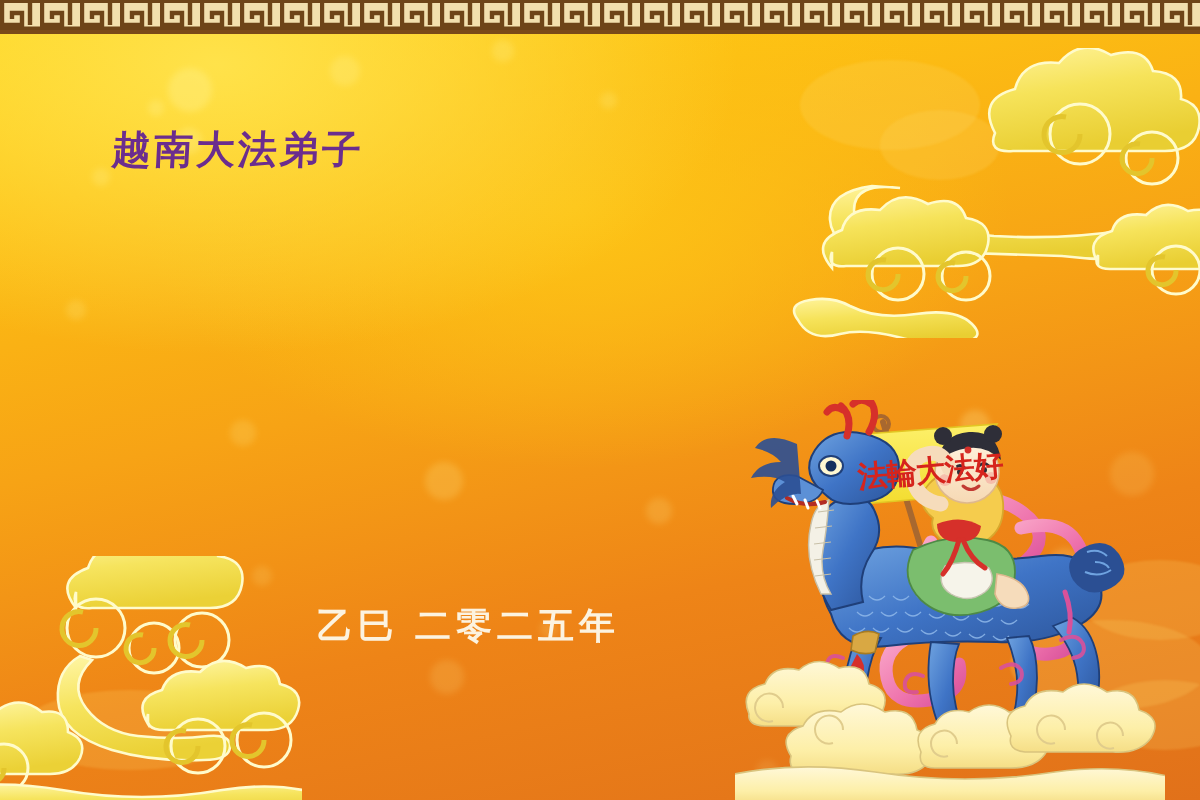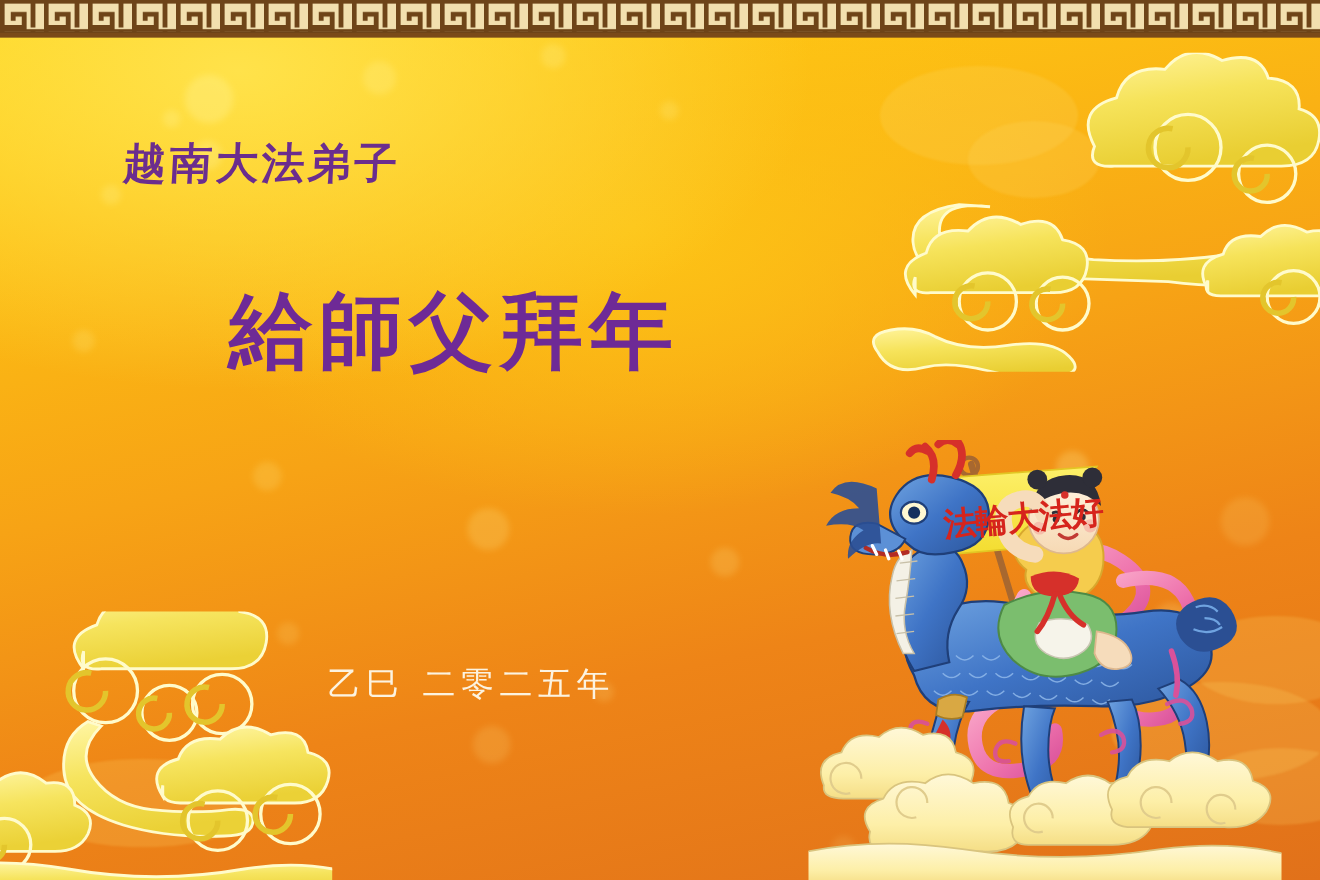--- a/index.html
+++ b/index.html
@@ -125,26 +125,27 @@
   .greet-line.line1 {
     margin-left: 58px;
     margin-bottom: 6px;
   }
   .greet-line.line2 {
     margin-left: 0;
   }
 
   .date-text {
     font-family: "DejaVu Sans", "Liberation Sans", sans-serif;
-    font-size: 30px;
-    font-weight: normal;
+    font-size: 36px;
+    font-weight: bold;
     letter-spacing: 5px;
     color: #FCF3E0;
     line-height: 1;
     white-space: nowrap;
+    margin-left: 19px;
   }
   .date-text .gap {
     display: inline-block;
     width: 16px;
   }
 
   
   .illustration {
     position: absolute;
     left: 735px;
@@ -265,21 +266,20 @@
 
       <path d="M-40,236 q60,-14 130,-2 q80,14 160,0 q50,-8 90,2 l0,24 l-380,0 z"></path>
     </g>
   </svg>
 
   <div class="txt-group group-label">
     <div class="label-text">越南大法弟子</div>
   </div>
 
   <div class="txt-group group-greeting">
-    <div class="greet-line line1">給師父拜年</div>
   </div>
 
   <div class="txt-group group-date">
     <div class="date-text"><span>乙巳</span><span class="gap"></span><span>二零二五年</span></div>
   </div>
 
   <svg class="illustration" viewBox="0 0 430 400">
     <defs>
       <linearGradient id="flagg" x1="0" y1="0" x2="0" y2="1">
         <stop offset="0%" stop-color="#FDF06A"></stop>

